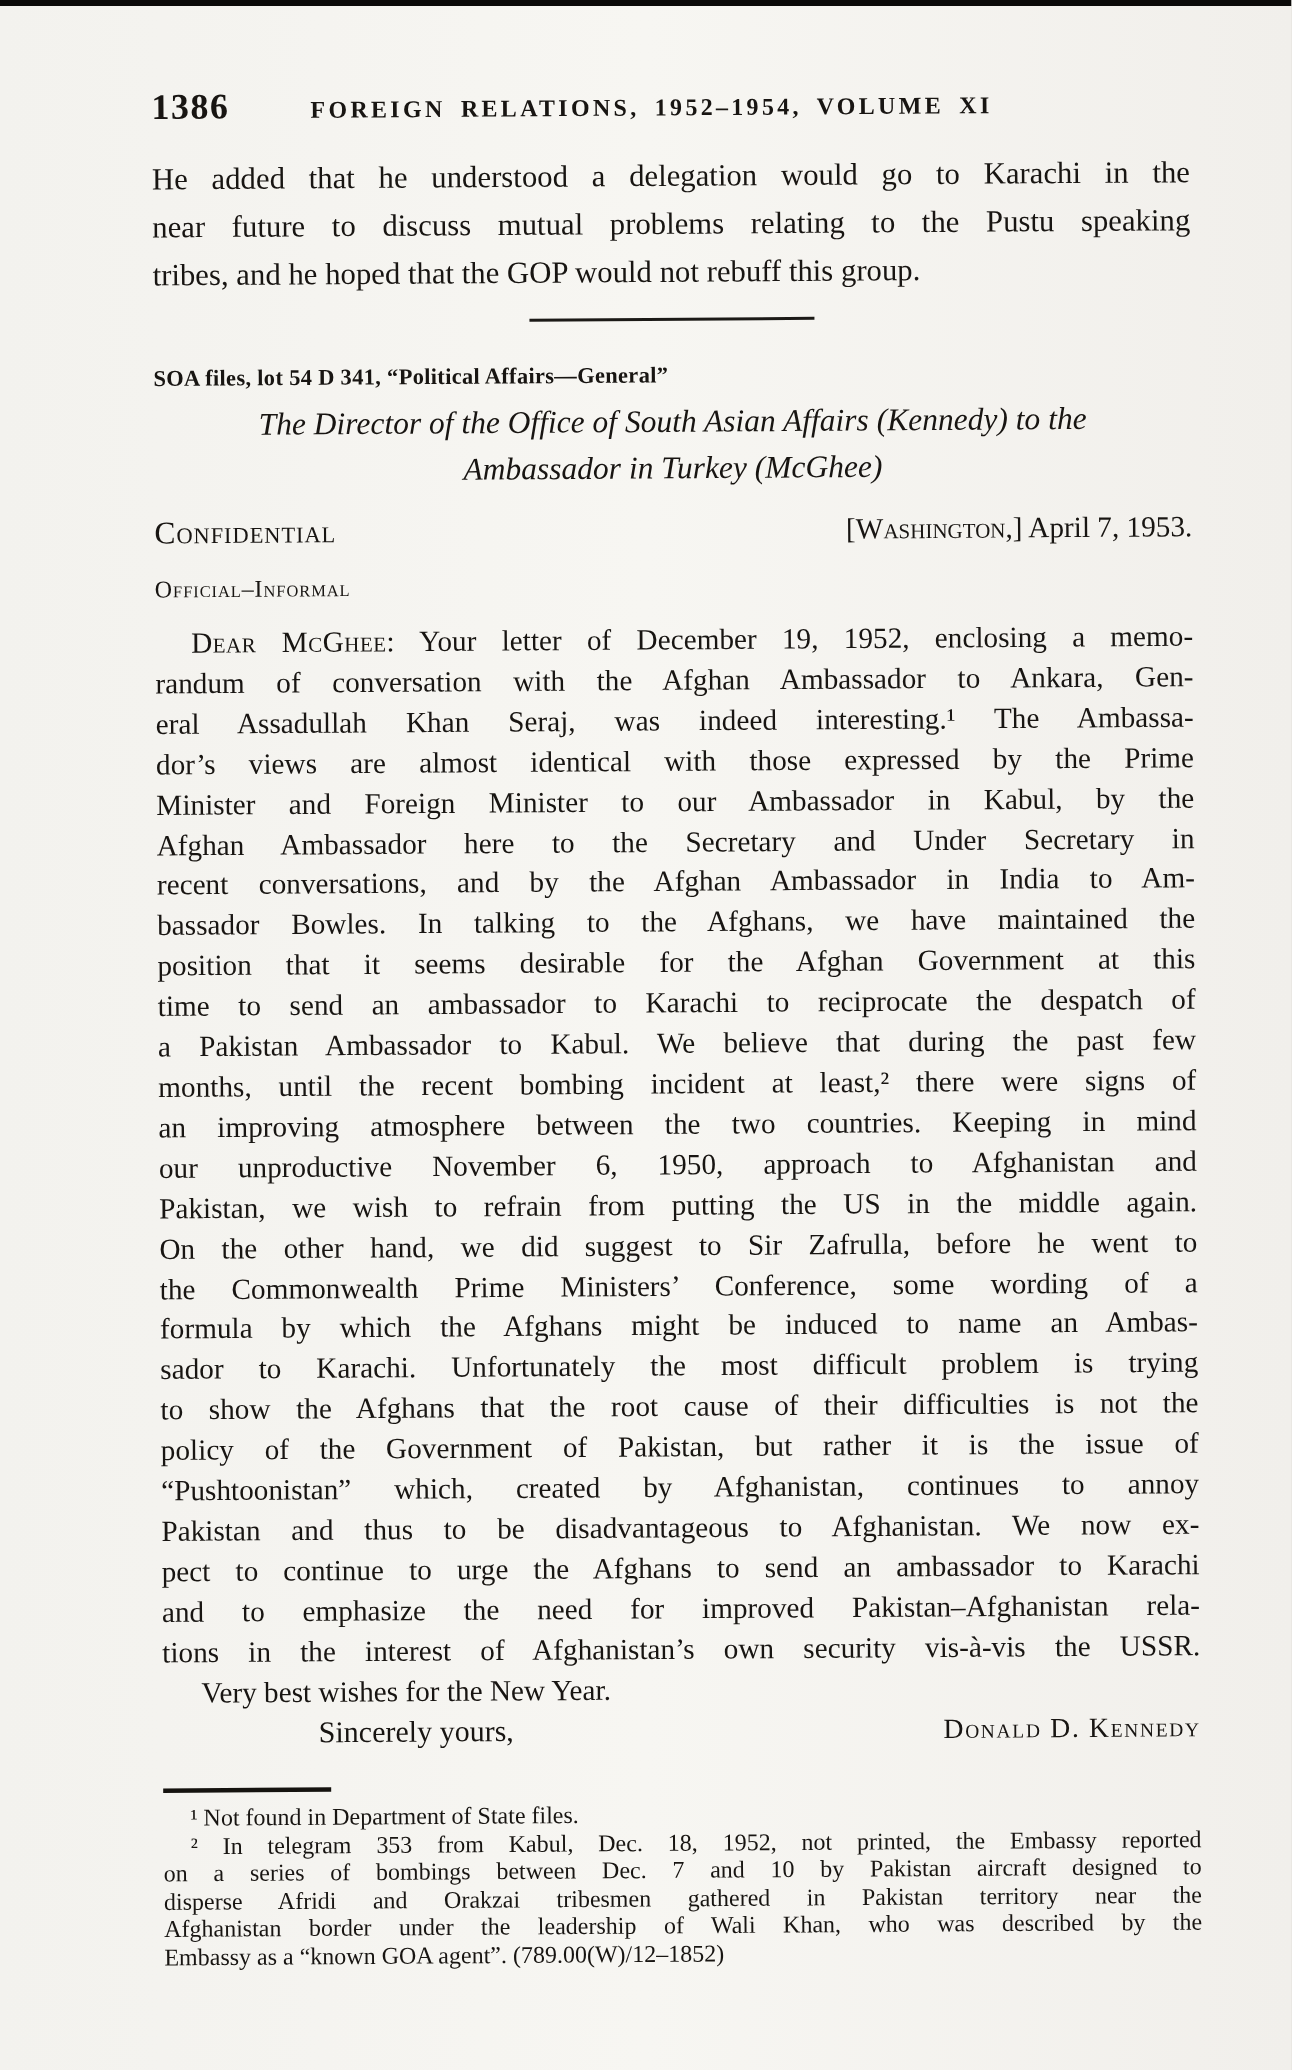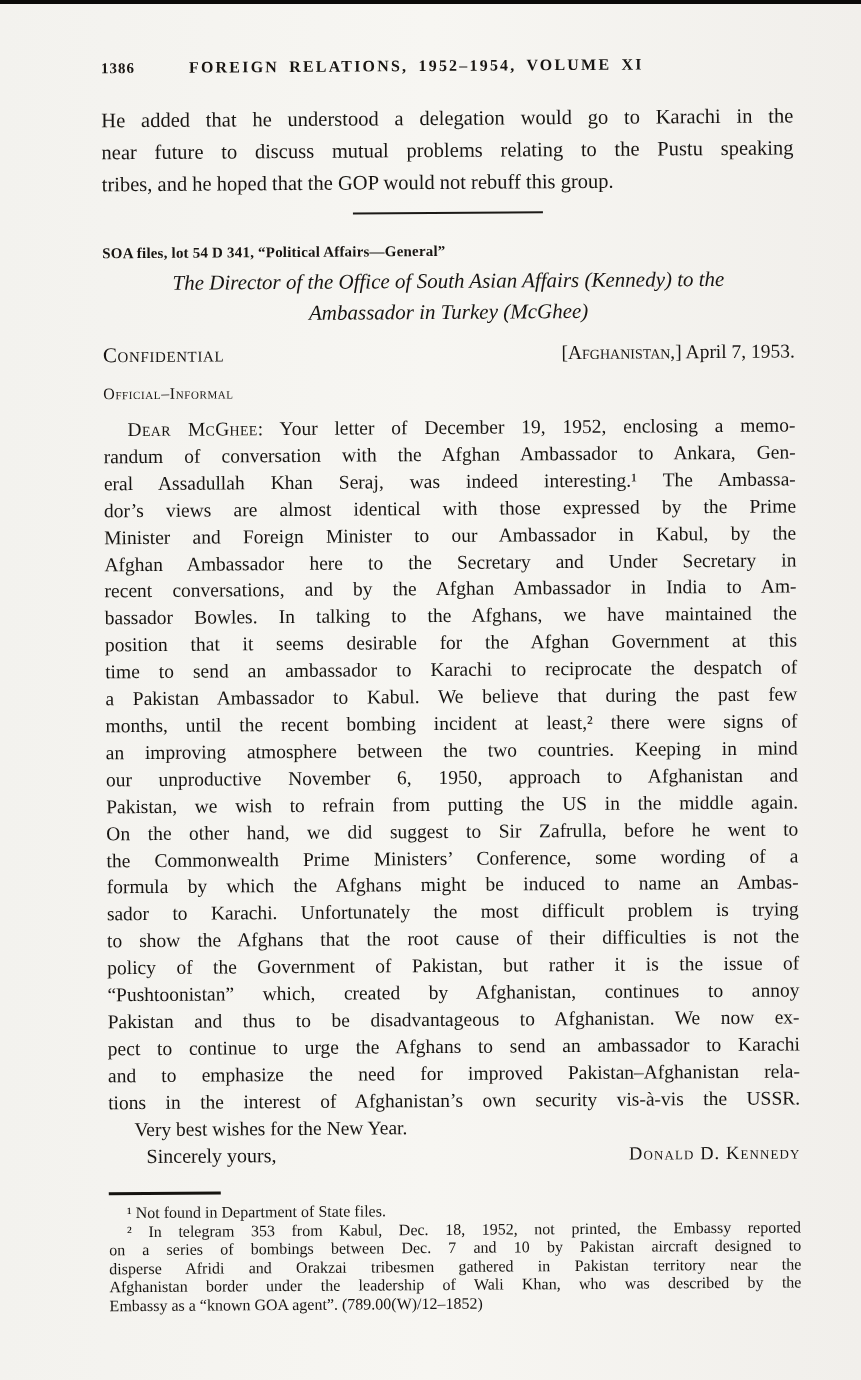--- a/index.html
+++ b/index.html
@@ -17,21 +17,21 @@
   #top-edge{
     position:absolute;top:0;left:0;width:861px;height:4px;background:#0b0a09;
   }
   #tilt{
     position:absolute;top:0;left:0;width:861px;height:1380px;
     transform:rotate(-0.4deg);transform-origin:430px 650px;
   }
   .abs{position:absolute;}
   
   #page-header{top:57px;left:105px;width:692px;display:flex;align-items:baseline;}
-  #page-number{font-size:15px;font-weight:bold;letter-spacing:1px;}
+  #page-number{font-size:24px;font-weight:bold;letter-spacing:1px;}
   #running-title{font-size:16px;font-weight:bold;letter-spacing:2.2px;word-spacing:4px;margin-left:54px;}
   
   .line{text-align:justify;text-align-last:justify;}
   .line.first{text-indent:24px;}
   .last-left .line.last{text-align-last:left;}
   .center-lines .line{text-align:center;text-align-last:center;}
   
   #intro-para{top:102px;left:105px;width:692px;font-size:20.5px;line-height:32px;}
   
   #separator-rule{top:212px;left:356px;width:190px;height:2px;background:#1c1a17;}
@@ -43,21 +43,21 @@
   #class-date-row{top:341px;left:105px;width:692px;display:flex;justify-content:space-between;align-items:baseline;}
   #classification{font-size:21px;font-variant:small-caps;letter-spacing:0.6px;}
   #dateline{font-size:19.5px;}
   #dateline-place{font-variant:small-caps;}
   #channel{top:383px;left:105px;width:692px;font-size:16px;font-variant:small-caps;letter-spacing:0.6px;}
   
   #letter-body{top:415px;left:105px;width:692px;font-size:19.5px;line-height:26.9px;}
   #salutation{font-variant:small-caps;letter-spacing:0.3px;}
   #closing-line{text-indent:26px;text-align:left;text-align-last:left;}
   #sig-row{display:flex;justify-content:space-between;align-items:baseline;}
-  #valediction{margin-left:38px;font-size:20px;}
+  #valediction{margin-left:104px;font-size:20px;}
   #signature-name{font-variant:small-caps;font-size:18.5px;letter-spacing:1.1px;}
   
   #footnote-rule{top:1190px;left:105px;width:112px;height:3px;background:#15130f;}
   #footnotes{top:1202px;left:105px;width:692px;font-size:16px;line-height:18.6px;}
   #footnote-1{text-align:left;text-align-last:left;text-indent:18px;}
   .fn-block .line.first{text-indent:18px;}
 </style>
 </head>
 <body>
 
@@ -81,21 +81,21 @@
 
     <div id="source-note" class="abs">SOA files, lot 54 D 341, “Political Affairs—General”</div>
 
     <div id="doc-title" class="abs center-lines">
         <div class="line">The Director of the Office of South Asian Affairs (Kennedy) to the</div>
         <div class="line last">Ambassador in Turkey (McGhee)</div>
       </div>
 
     <div id="class-date-row" class="abs">
       <span id="classification">Confidential</span>
-      <span id="dateline"><span id="dateline-place">[Afghanistan,]</span> <span id="dateline-date">April 7, 1953.</span></span>
+      <span id="dateline"><span id="dateline-place">[Washington,]</span> <span id="dateline-date">April 7, 1953.</span></span>
     </div>
 
     <div id="channel" class="abs">Official–Informal</div>
 
     <div id="letter-body" class="abs">
       <div class="line first">
         <span id="salutation">Dear McGhee:</span>
         <span>Your letter of December 19, 1952, enclosing a memo-</span>
       </div>
       <div>

